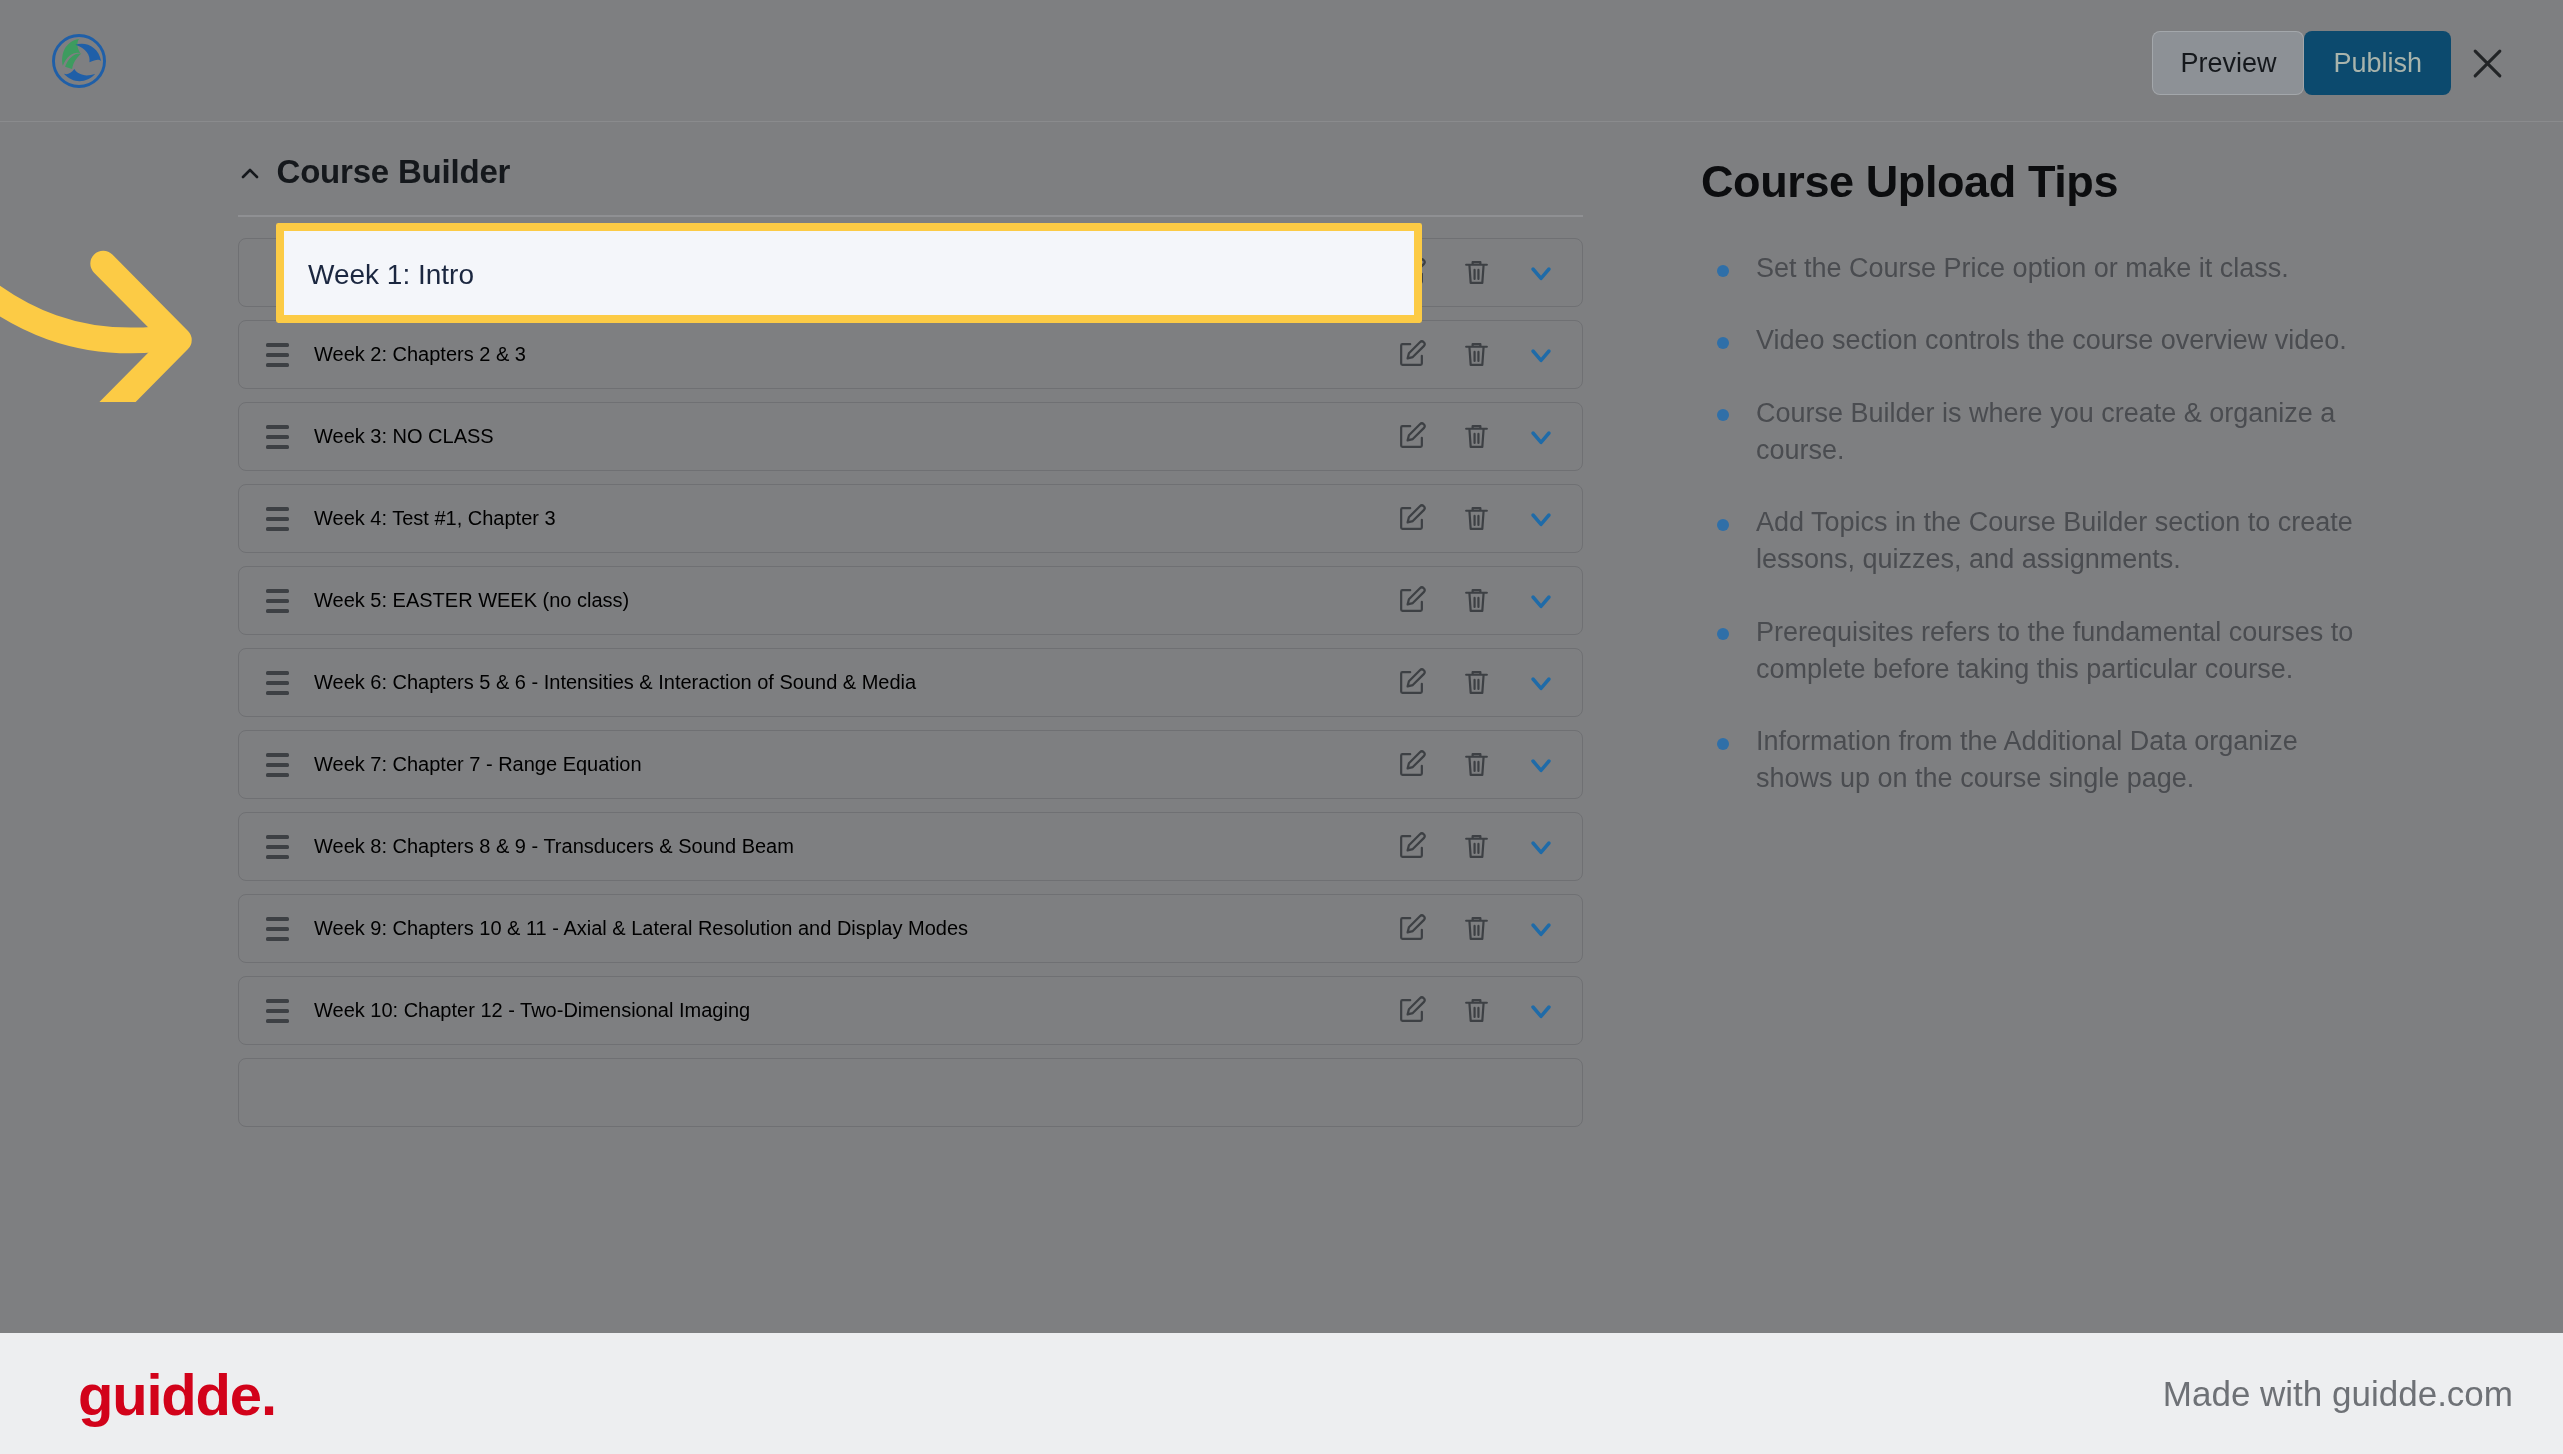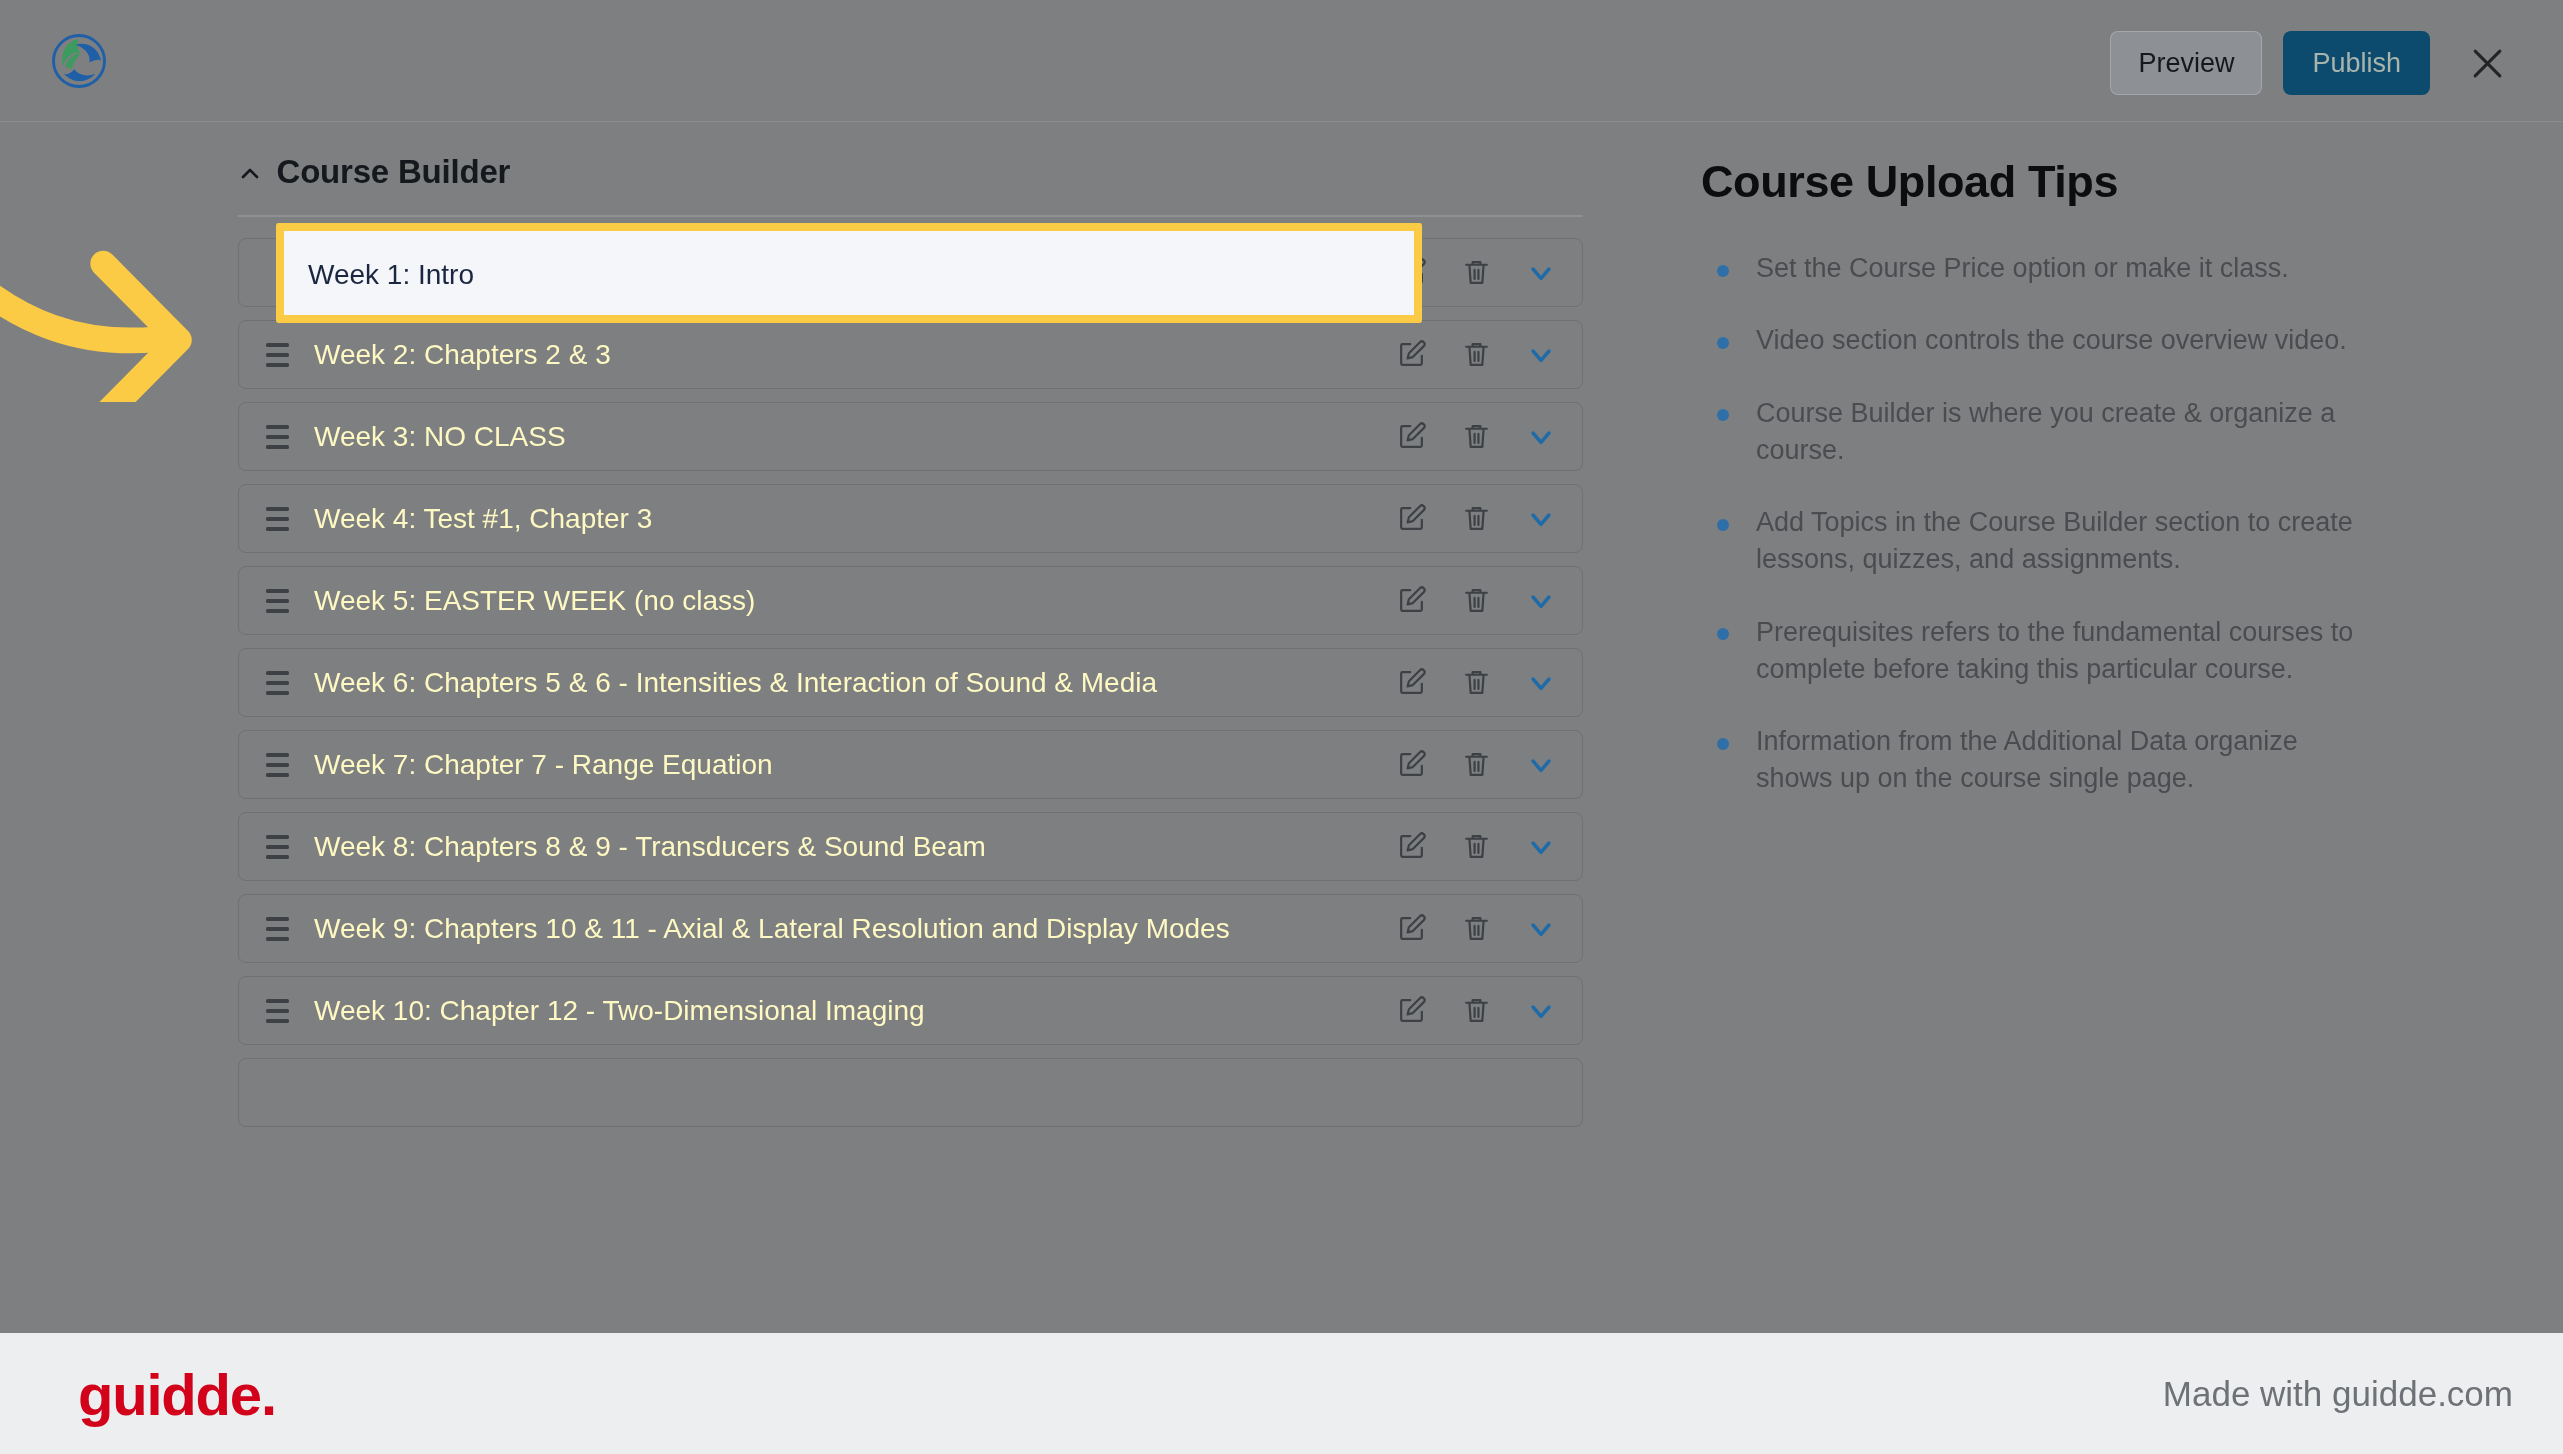--- a/index.html
+++ b/index.html
@@ -32,21 +32,20 @@
   #logo-wrap {
     position: absolute;
     left: 50px; top: 32px;
     width: 58px; height: 58px;
   }
   #topbar-actions {
     position: absolute;
     right: 48px; top: 31px;
     display: flex;
     align-items: center;
-    gap: 21px;
   }
   .btn {
     border-radius: 8px;
     font-size: 27px;
     line-height: 1;
     padding: 17.7px 27px;
     cursor: pointer;
     border: 0.8px solid rgba(255,255,255,0.20);
     font-family: "Liberation Sans", sans-serif;
   }
@@ -129,22 +128,22 @@
     display: block;
     height: 4px;
     background: #3d4044;
     border-radius: 1.6px;
   }
   .topic-row .drag-handle i:nth-child(1) { width: 22.5px; }
   .topic-row .drag-handle i:nth-child(2) { width: 22.5px; }
   .topic-row .drag-handle i:nth-child(3) { width: 22.5px; }
 
   .topic-title {
-    font-size: 28px;
-    color: #fef9c3;
+    font-size: 20px;
+    color: #000000;
     margin-left: 21px;
     white-space: nowrap;
     flex: 1 1 auto;
   }
   .row-actions {
     display: flex;
     align-items: center;
     gap: 31px;
     flex: 0 0 auto;
   }

